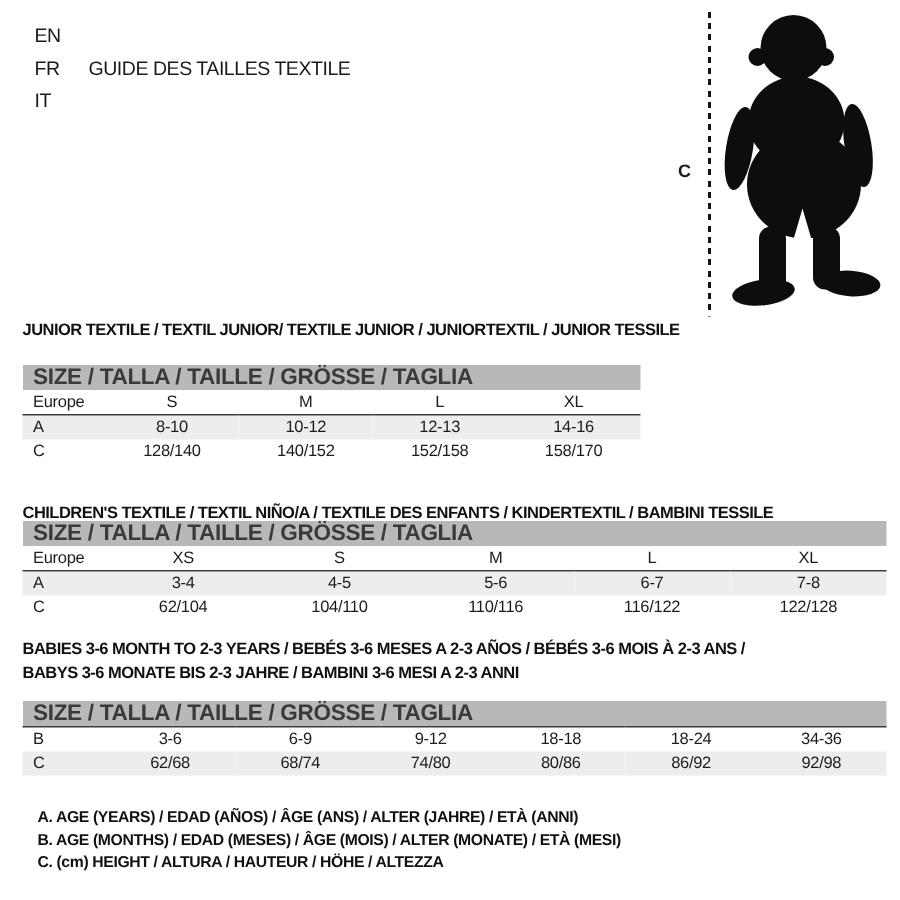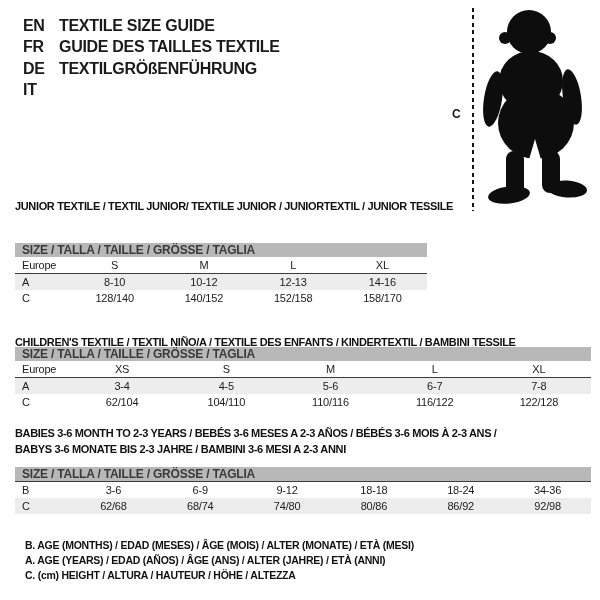--- a/index.html
+++ b/index.html
@@ -4,69 +4,64 @@
 <style>
   html,body{margin:0;padding:0}
   body{
     width:600px;height:600px;position:relative;overflow:hidden;
     background:#ffffff;color:#1a1a1a;
     font-family:"Liberation Sans", sans-serif;
     -webkit-font-smoothing:antialiased;
   }
   
   .lang-list{position:absolute;left:23px;top:13px}
-  .lang-row{display:flex;height:21.5px;align-items:flex-end;
-    font-weight:bold;font-size:16px;letter-spacing:-0.3px;white-space:nowrap}
+  .lang-row{display:flex;height:21.5px;align-items:center;
+    font-weight:normal;font-size:13px;letter-spacing:-0.3px;white-space:nowrap}
   .lang-code{width:36px;flex:0 0 36px}
   
   .height-line{position:absolute;left:472px;top:8px;width:2px;height:203px;
     background:repeating-linear-gradient(to bottom,#141414 0 4px,transparent 4px 7.5px)}
   .height-label{position:absolute;left:452px;top:107px;font-size:12px;font-weight:bold}
   .baby{position:absolute;left:480px;top:5px;width:116px;height:208px}
   
   .section-title{position:absolute;left:15px;font-size:11px;font-weight:bold;
     letter-spacing:-0.35px;white-space:nowrap;color:#111}
-  .t1{top:200px}
+  .t1{top:214px}
   .t2{top:336px}
   .t3{top:425px;line-height:16px}
   
   .tblwrap{position:absolute;left:15px}
   .w1{top:243px;width:412px}
   .w2{top:347px;width:576px}
   .w3{top:467px;width:576px}
   table.size-table{width:100%;border-collapse:collapse;table-layout:fixed}
   col.lab{width:55px}
   th.bar{background:#b8b8b8;height:14px;text-align:left;padding:0 0 0 7px;
-    font-size:12px;font-weight:bold;color:#3a3a3a;letter-spacing:-0.2px;white-space:nowrap;overflow:hidden}
+    font-size:15px;font-weight:bold;color:#3a3a3a;letter-spacing:-0.2px;white-space:nowrap;overflow:hidden}
   td{height:16px;padding:0;text-align:center;font-size:11px;color:#1c1c1c;
     letter-spacing:-0.2px;white-space:nowrap}
   td.lab{text-align:left;padding-left:7px}
   tr.shaded td{background:#ededed}
   tr.sep td{border-top:1.5px solid #3d3d3d}
   
   .footnotes{position:absolute;left:25px;top:538px;font-size:10.5px;
     font-weight:bold;letter-spacing:-0.25px;line-height:15.2px;white-space:nowrap;color:#111}
 </style>
 </head>
 <body>
 
 <div>
 
   <div class="lang-list">
     <div class="lang-row">
       <span class="lang-code">EN</span>
-      <span class="lang-label">TEXTILE SIZE GUIDE</span>
     </div>
     <div class="lang-row">
       <span class="lang-code">FR</span>
       <span class="lang-label">GUIDE DES TAILLES TEXTILE</span>
-    </div>
-    <div class="lang-row">
-      <span class="lang-code">DE</span>
-      <span class="lang-label">TEXTILGRÖßENFÜHRUNG</span>
     </div>
     <div class="lang-row">
       <span class="lang-code">IT</span>
     </div>
   </div>
 
   <div class="height-line"></div>
   <div class="height-label">C</div>
   <svg class="baby" viewBox="0 0 116 208" xmlns="http://www.w3.org/2000/svg">
     <g fill="#0d0d0d">
@@ -204,18 +199,18 @@
         <td>74/80</td>
         <td>80/86</td>
         <td>86/92</td>
         <td>92/98</td>
       </tr>
     </tbody>
       </table>
   </div>
 
   <div class="footnotes">
+    <div>A. AGE (YEARS) / EDAD (AÑOS) / ÂGE (ANS) / ALTER (JAHRE) / ETÀ (ANNI)</div>
     <div>B. AGE (MONTHS) / EDAD (MESES) / ÂGE (MOIS) / ALTER (MONATE) / ETÀ (MESI)</div>
-    <div>A. AGE (YEARS) / EDAD (AÑOS) / ÂGE (ANS) / ALTER (JAHRE) / ETÀ (ANNI)</div>
     <div>C. (cm) HEIGHT / ALTURA / HAUTEUR / HÖHE / ALTEZZA</div>
   </div>
 
 </div>
 
 </body></html>

